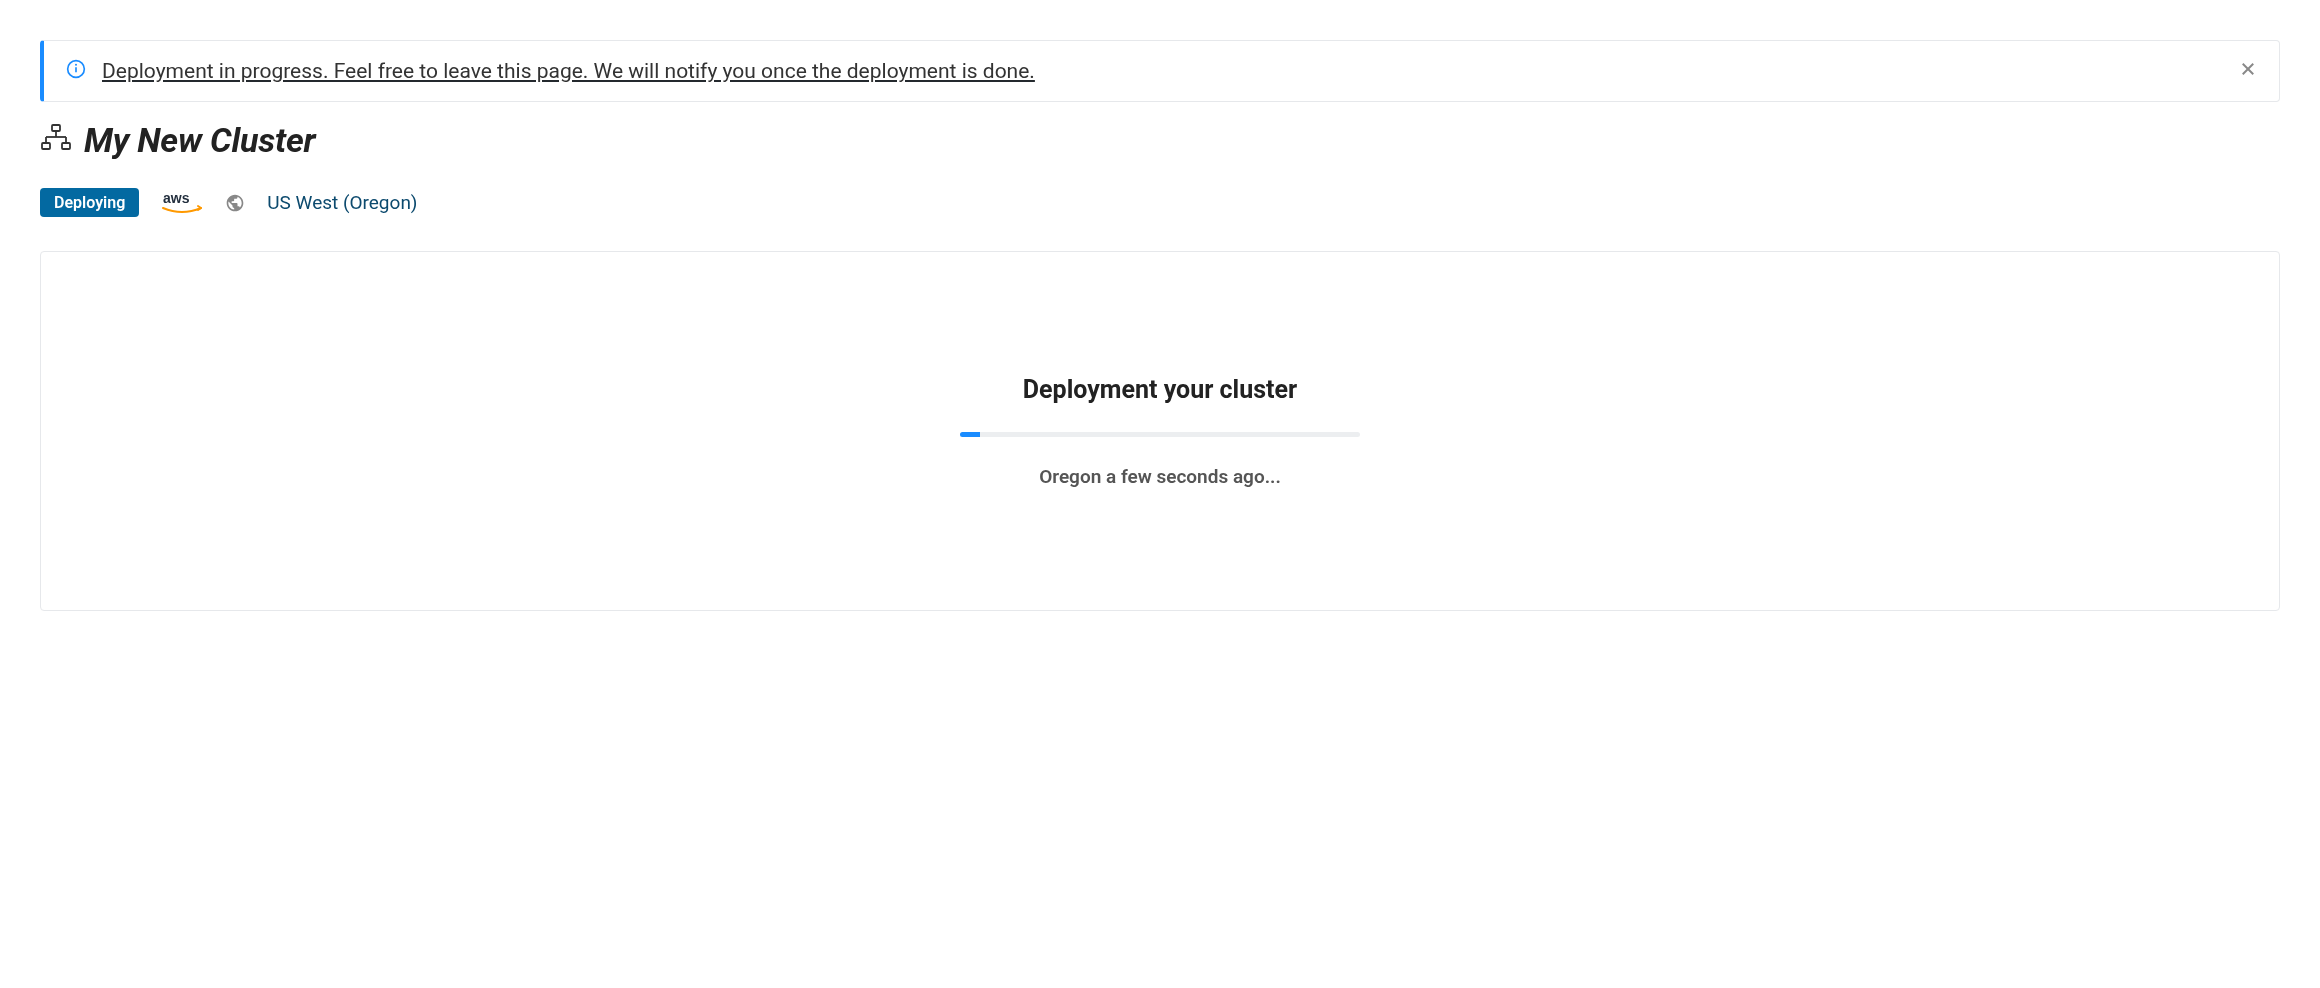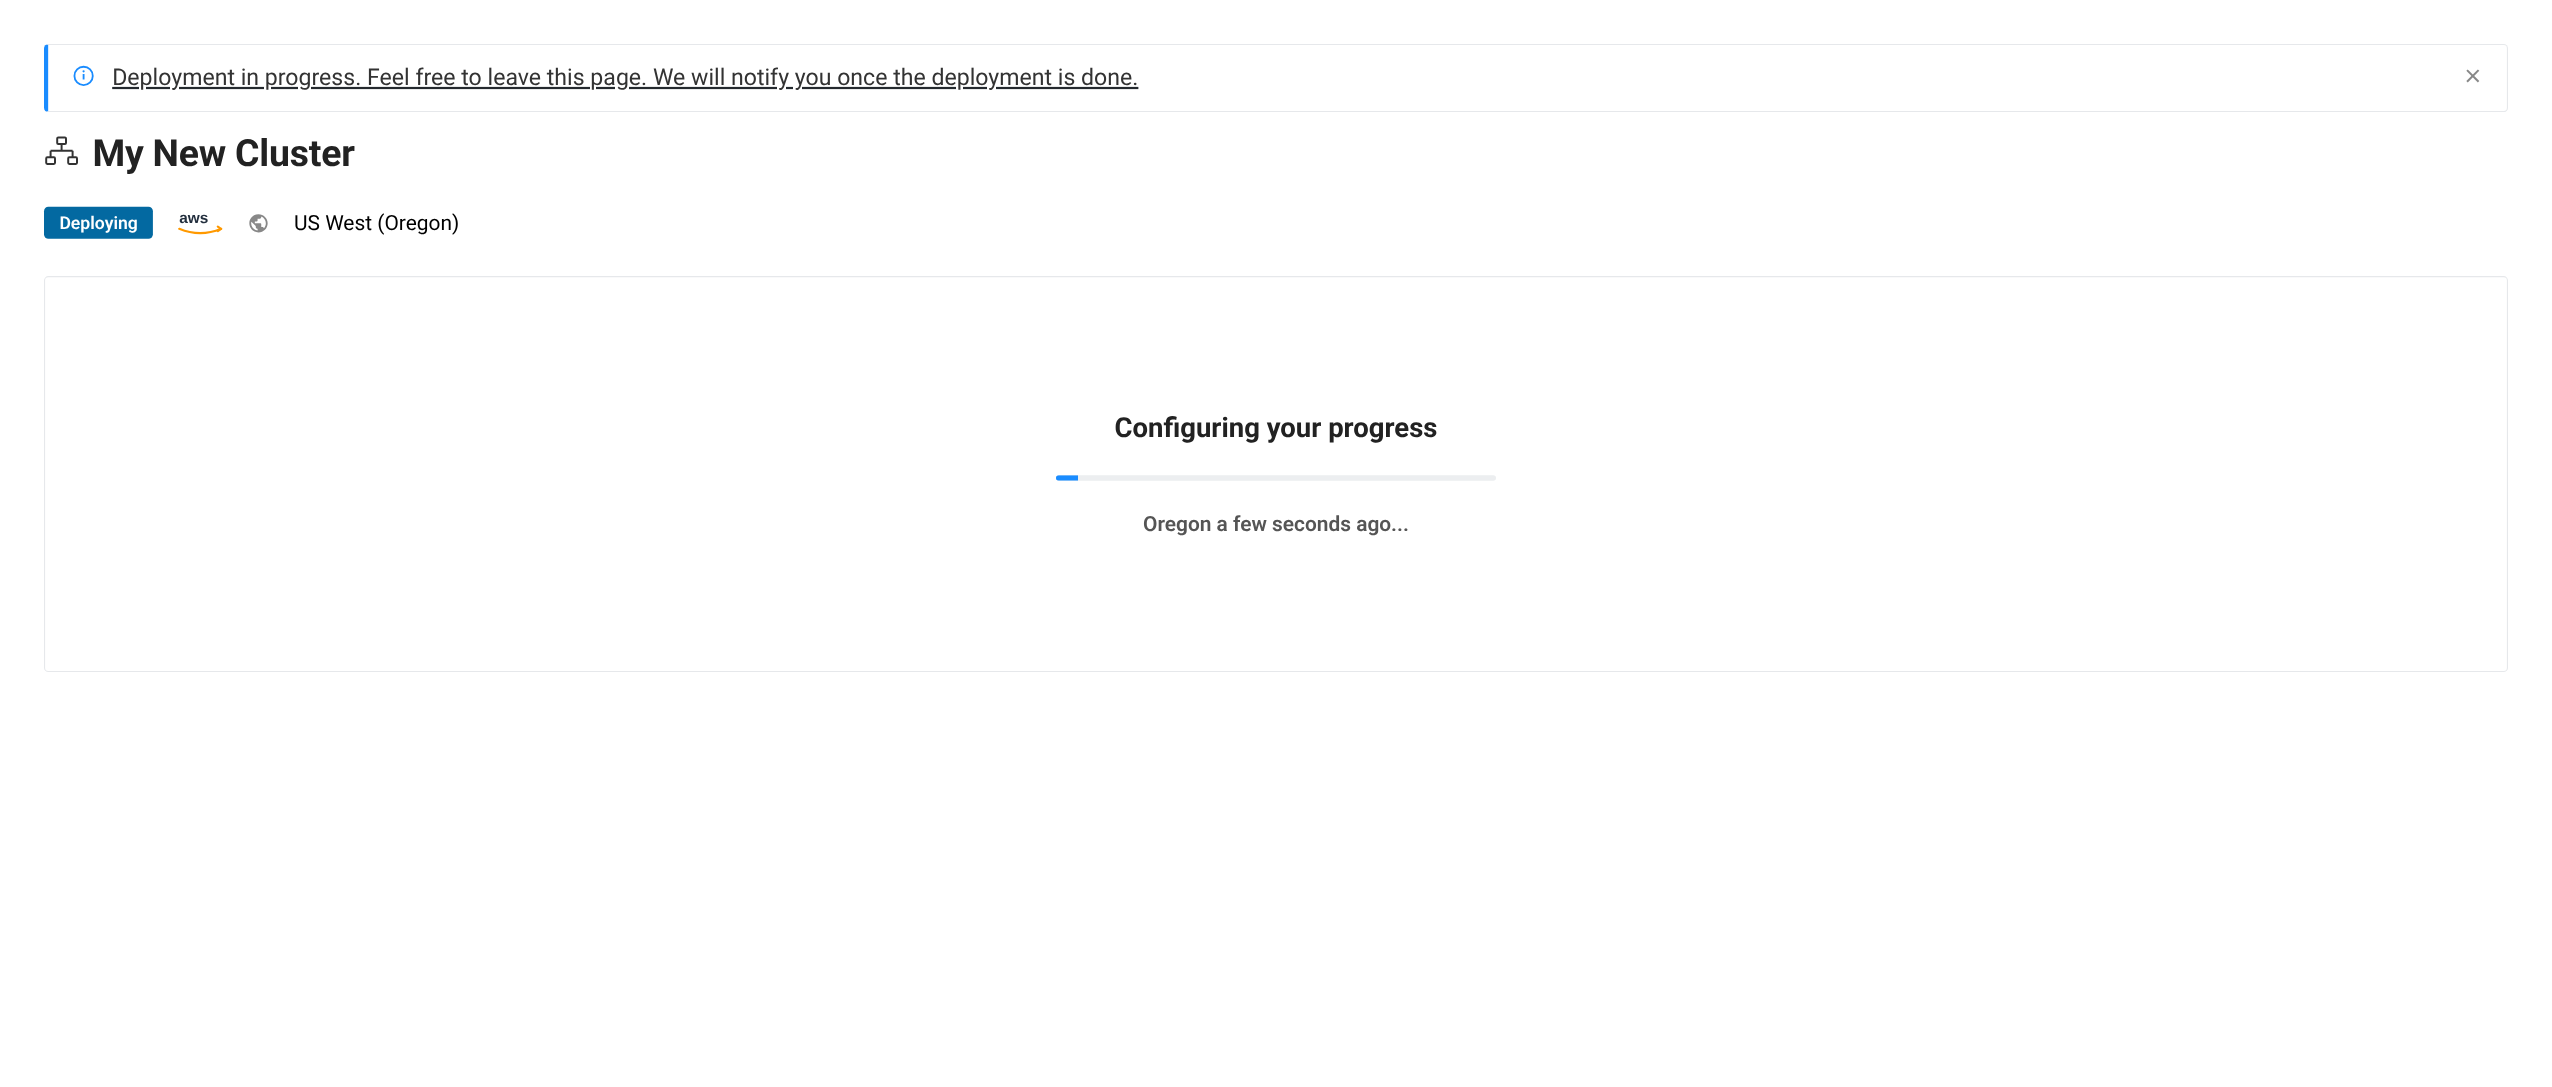--- a/index.html
+++ b/index.html
@@ -33,20 +33,21 @@
     color: #888;
     cursor: pointer;
     flex-shrink: 0;
     margin-left: 16px;
   }
   .header-row {
     display: flex;
     align-items: center;
     gap: 12px;
     margin-bottom: 28px;
+    font-style: italic;
   }
   .header-row .cluster-icon {
     color: #333;
   }
   .header-row h1 {
     font-size: 34px;
     font-weight: 700;
     color: #222;
     letter-spacing: -0.2px;
   }
@@ -61,21 +62,21 @@
     color: #ffffff;
     font-size: 16px;
     font-weight: 600;
     padding: 5px 14px;
     border-radius: 4px;
   }
   .aws-icon svg { display: block; }
   .globe-icon { color: #888; display: flex; align-items: center; }
   .region-text {
     font-size: 19px;
-    color: #000000;
+    color: #0c4a6e;
   }
   .content-panel {
     border: 1px solid #e6e8eb;
     border-radius: 4px;
     min-height: 360px;
     display: flex;
     flex-direction: column;
     align-items: center;
     justify-content: center;
     padding: 60px;
@@ -150,18 +151,18 @@
   </span>
   <span class="globe-icon">
     <svg width="20" height="20" viewBox="0 0 24 24" fill="currentColor">
       <path d="M12 2C6.48 2 2 6.48 2 12s4.48 10 10 10 10-4.48 10-10S17.52 2 12 2zm-1 17.93c-3.95-.49-7-3.85-7-7.93 0-.62.08-1.21.21-1.79L9 15v1c0 1.1.9 2 2 2v1.93zm6.9-2.54c-.26-.81-1-1.39-1.9-1.39h-1v-3c0-.55-.45-1-1-1H8v-2h2c.55 0 1-.45 1-1V7h2c1.1 0 2-.9 2-2v-.41c2.93 1.19 5 4.06 5 7.41 0 2.08-.8 3.97-2.1 5.39z"></path>
     </svg>
   </span>
   <span class="region-text">US West (Oregon)</span>
 </div>
 
 <div class="content-panel">
-  <h2>Configuring your progress</h2>
+  <h2>Deployment your cluster</h2>
   <div class="progress-bar">
     <div class="progress-bar-fill" style="width:5%"></div>
   </div>
   <div class="status-text">Oregon a few seconds ago...</div>
 </div>
 
 </body></html>

